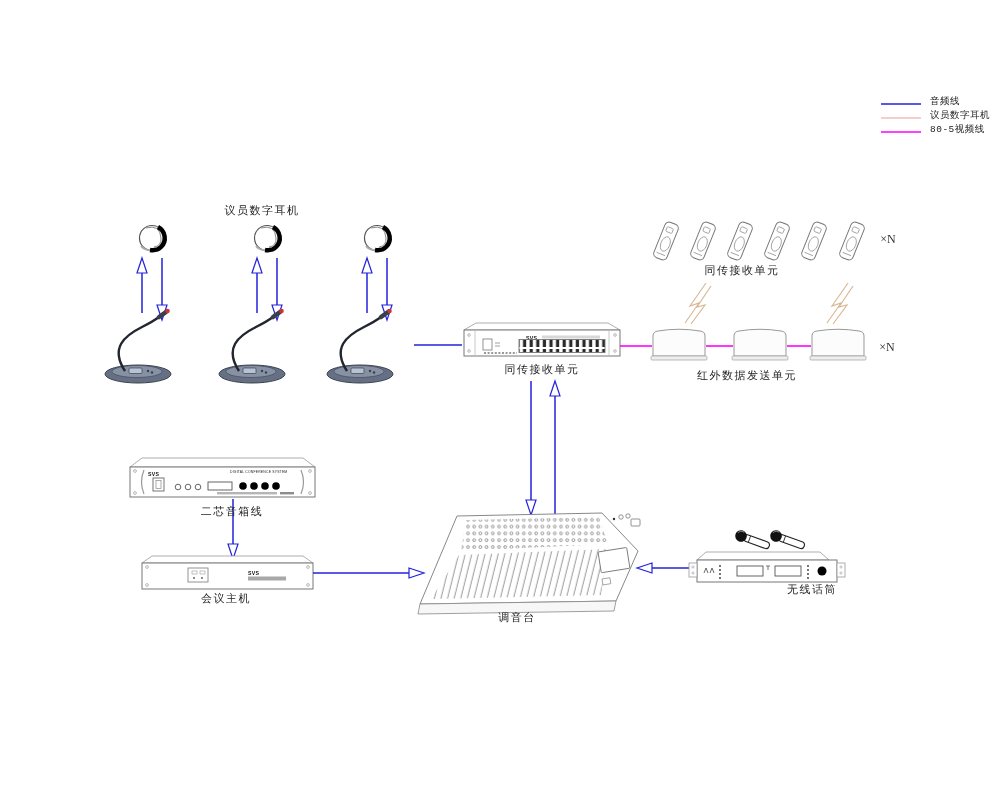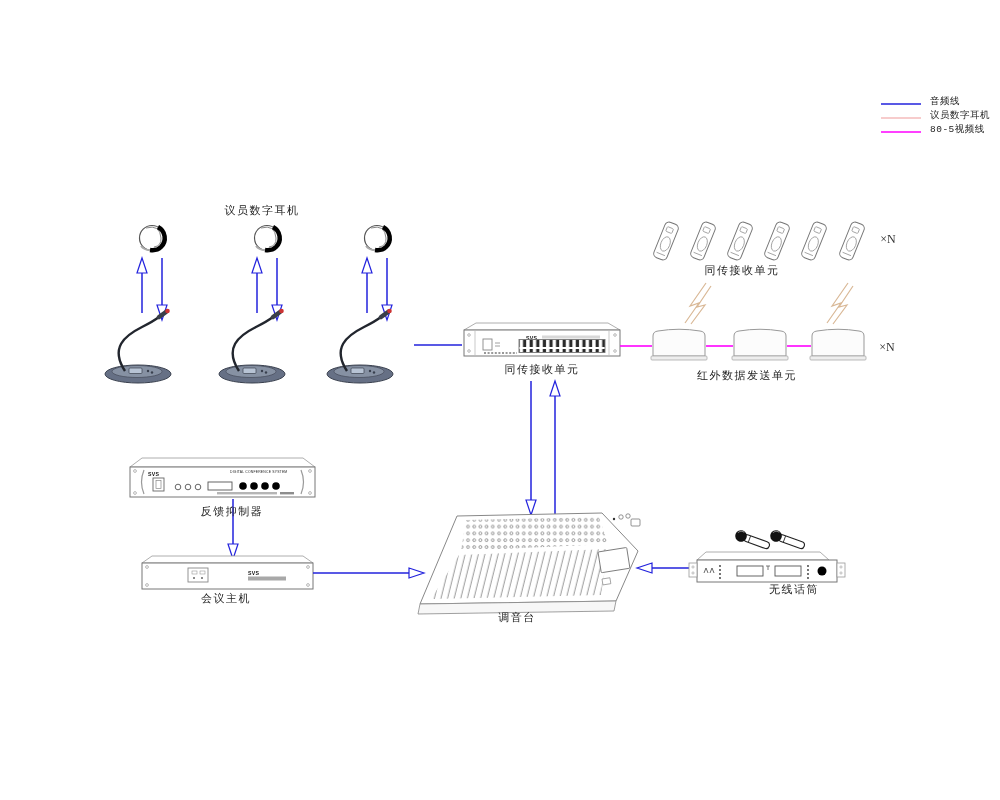--- a/index.html
+++ b/index.html
@@ -293,24 +293,24 @@
       <circle cx="119" cy="22" r="0.9" fill="#333"></circle>
         <circle cx="119" cy="26" r="0.9" fill="#333"></circle>
       <circle cx="133" cy="19" r="4.5" fill="#000"></circle>
     </g>
   </svg>
 
   <div class="lbl" style="left:262px;top:210px">议员数字耳机</div>
   <div class="lbl" style="left:742px;top:270px">同传接收单元</div>
   <div class="lbl" style="left:542px;top:369px">同传接收单元</div>
   <div class="lbl" style="left:747px;top:375px">红外数据发送单元</div>
-  <div class="lbl" style="left:232px;top:511px">反馈抑制器</div>
+  <div class="lbl" style="left:232px;top:511px">二芯音箱线</div>
   <div class="lbl" style="left:226px;top:598px">会议主机</div>
   <div class="lbl" style="left:517px;top:617px">调音台</div>
-  <div class="lbl" style="left:794px;top:589px">无线话筒</div>
+  <div class="lbl" style="left:812px;top:589px">无线话筒</div>
   <div class="xn" style="left:888px;top:239px">×N</div>
   <div class="xn" style="left:887px;top:347px">×N</div>
 
   <div class="legend">
     <div class="legend-row">
       <svg width="42" height="8">
         <line x1="1" y1="4" x2="41" y2="4" stroke-width="1.6" stroke="#2222dd"></line>
       </svg>
       <span>音频线</span>
     </div>

